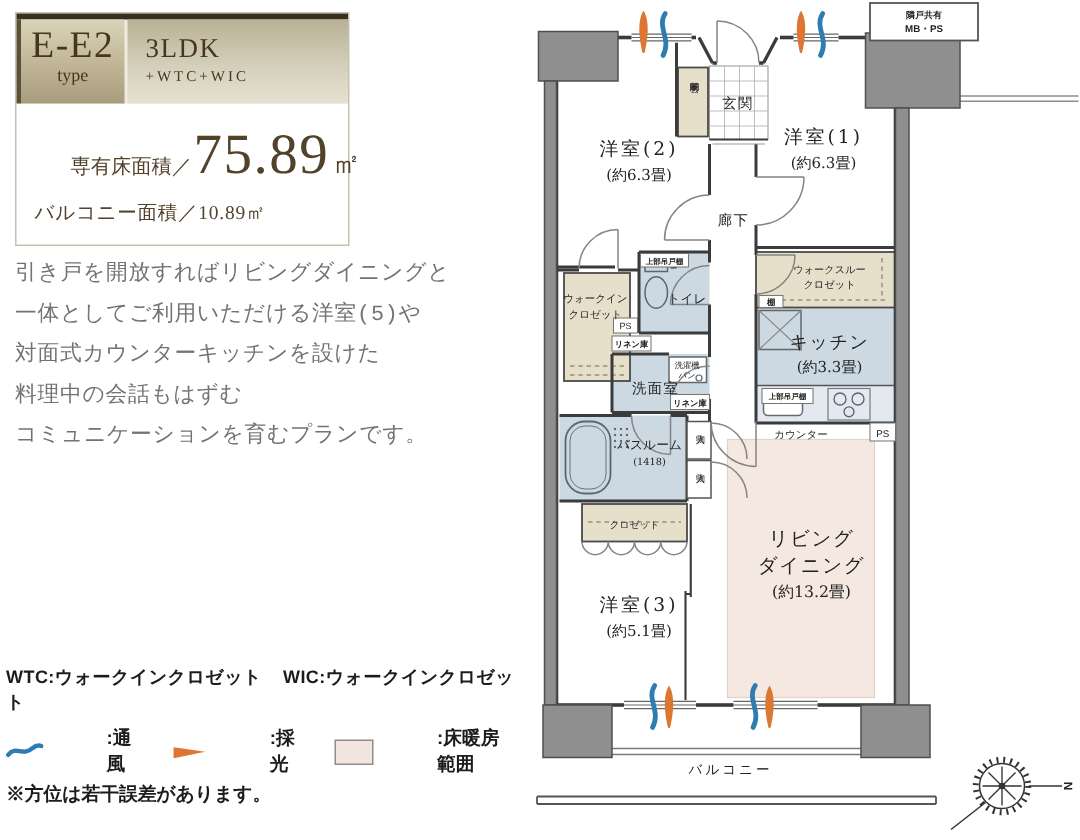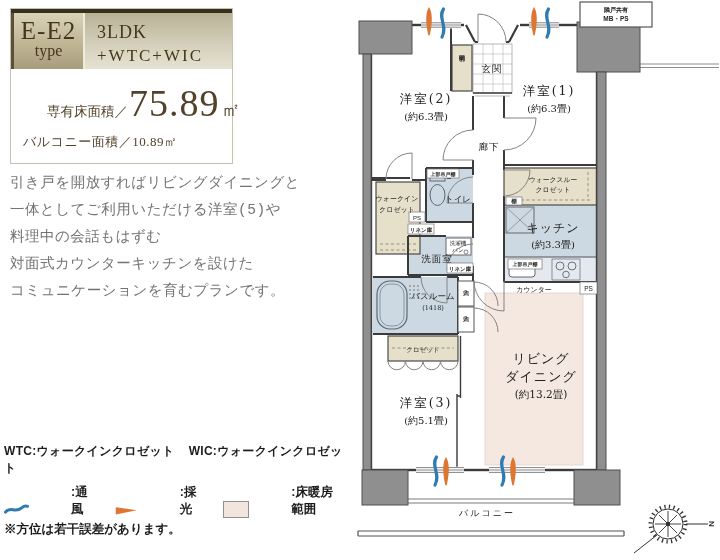--- a/index.html
+++ b/index.html
@@ -14,46 +14,46 @@
     border:1px solid #c6c2b0;background:#fff;
     font-family:Liberation Serif, serif;
   }
   .card-header{display:flex;border-top:4px solid #37301e;height:56px;background:#efecdf;}
   .cell-type{
     width:72px;text-align:center;color:#46361d;
     background:linear-gradient(180deg,#d9d3b8 0%,#bdb292 60%,#a79c7b 100%);
     border-left:3px solid #5c5138;padding-top:5px;box-sizing:border-box;
   }
   .type-value{font-size:25px;letter-spacing:1px;line-height:26px;}
-  .type-label{font-size:16px;line-height:13px;}
+  .type-label{font-size:12px;line-height:13px;}
   .cell-layout{
     flex:1;margin-left:2px;color:#46361d;padding:6px 0 0 12px;box-sizing:border-box;
     background:linear-gradient(180deg,#b8b196 0%,#d4cfba 55%,#e6e2d2 100%);
   }
   .layout-value{font-size:18px;line-height:27px;letter-spacing:1px;}
-  .layout-sub{font-size:17px;letter-spacing:2px;}
+  .layout-sub{font-size:10px;letter-spacing:2px;}
   .card-body{padding:12px 10px 12px 12px;color:#52422a;}
   .area-line{display:flex;align-items:baseline;white-space:nowrap;}
   .area-label{font-size:13.5px;margin-left:24px;}
   .area-value{font-size:38px;letter-spacing:1px;margin-left:1px;}
   .area-unit{font-size:19px;margin-left:2px;}
   .balcony-line{font-size:13px;margin-top:8px;letter-spacing:0.5px;}
   
   .description{
     position:absolute;left:10px;top:170px;width:345px;
     font-family:Liberation Mono, monospace;
     font-size:14.5px;color:#737373;letter-spacing:0.5px;
   }
   .description p{margin:0;line-height:27px;}
   
   .legend{position:absolute;left:4px;top:443px;width:352px;color:#1c1c1c;}
   .legend-abbr{font-size:12px;font-weight:bold;letter-spacing:0.3px;}
   .legend-abbr span{margin-right:14px;}
   .legend-icons{display:flex;align-items:center;margin-top:7px;font-size:12.5px;font-weight:bold;}
-  .li-item{display:flex;align-items:flex-end;margin-right:22px;gap:40px;}
+  .li-item{display:flex;align-items:center;margin-right:22px;gap:40px;}
   .li-item svg{margin-right:2px;}
   .heat-swatch{display:inline-block;width:38px;height:15px;background:#f2e5de;border:1px solid #8f8f8f;margin-right:2px;}
   .note{font-size:12.5px;font-weight:bold;line-height:20px;margin-top:1px;}
   
   .plan-svg{position:absolute;left:350px;top:0;}
   .rm{font-family:"DejaVu Serif","Liberation Serif",serif;fill:#222;}
   .tag{font-family:"Liberation Sans",sans-serif;fill:#222;}
   .vtx{writing-mode:vertical-rl;text-orientation:upright;}
 </style>
 </head>
@@ -76,22 +76,22 @@
       <span class="area-value">75.89</span>
       <span class="area-unit">㎡</span>
     </div>
     <div class="balcony-line">バルコニー面積／10.89㎡</div>
   </div>
 </div>
 
 <div class="description">
   <p>引き戸を開放すればリビングダイニングと</p>
   <p>一体としてご利用いただける洋室(5)や</p>
+  <p>対面式カウンターキッチンを設けた</p>
   <p>料理中の会話もはずむ</p>
-  <p>対面式カウンターキッチンを設けた</p>
   <p>コミュニケーションを育むプランです。</p>
 </div>
 
 <div class="legend">
   <div class="legend-abbr">
     <span>WTC:ウォークインクロゼット</span><span>WIC:ウォークインクロゼット</span>
   </div>
   <div class="legend-icons">
     <span class="li-item">
       <svg width="34" height="16" viewBox="0 0 34 16">

